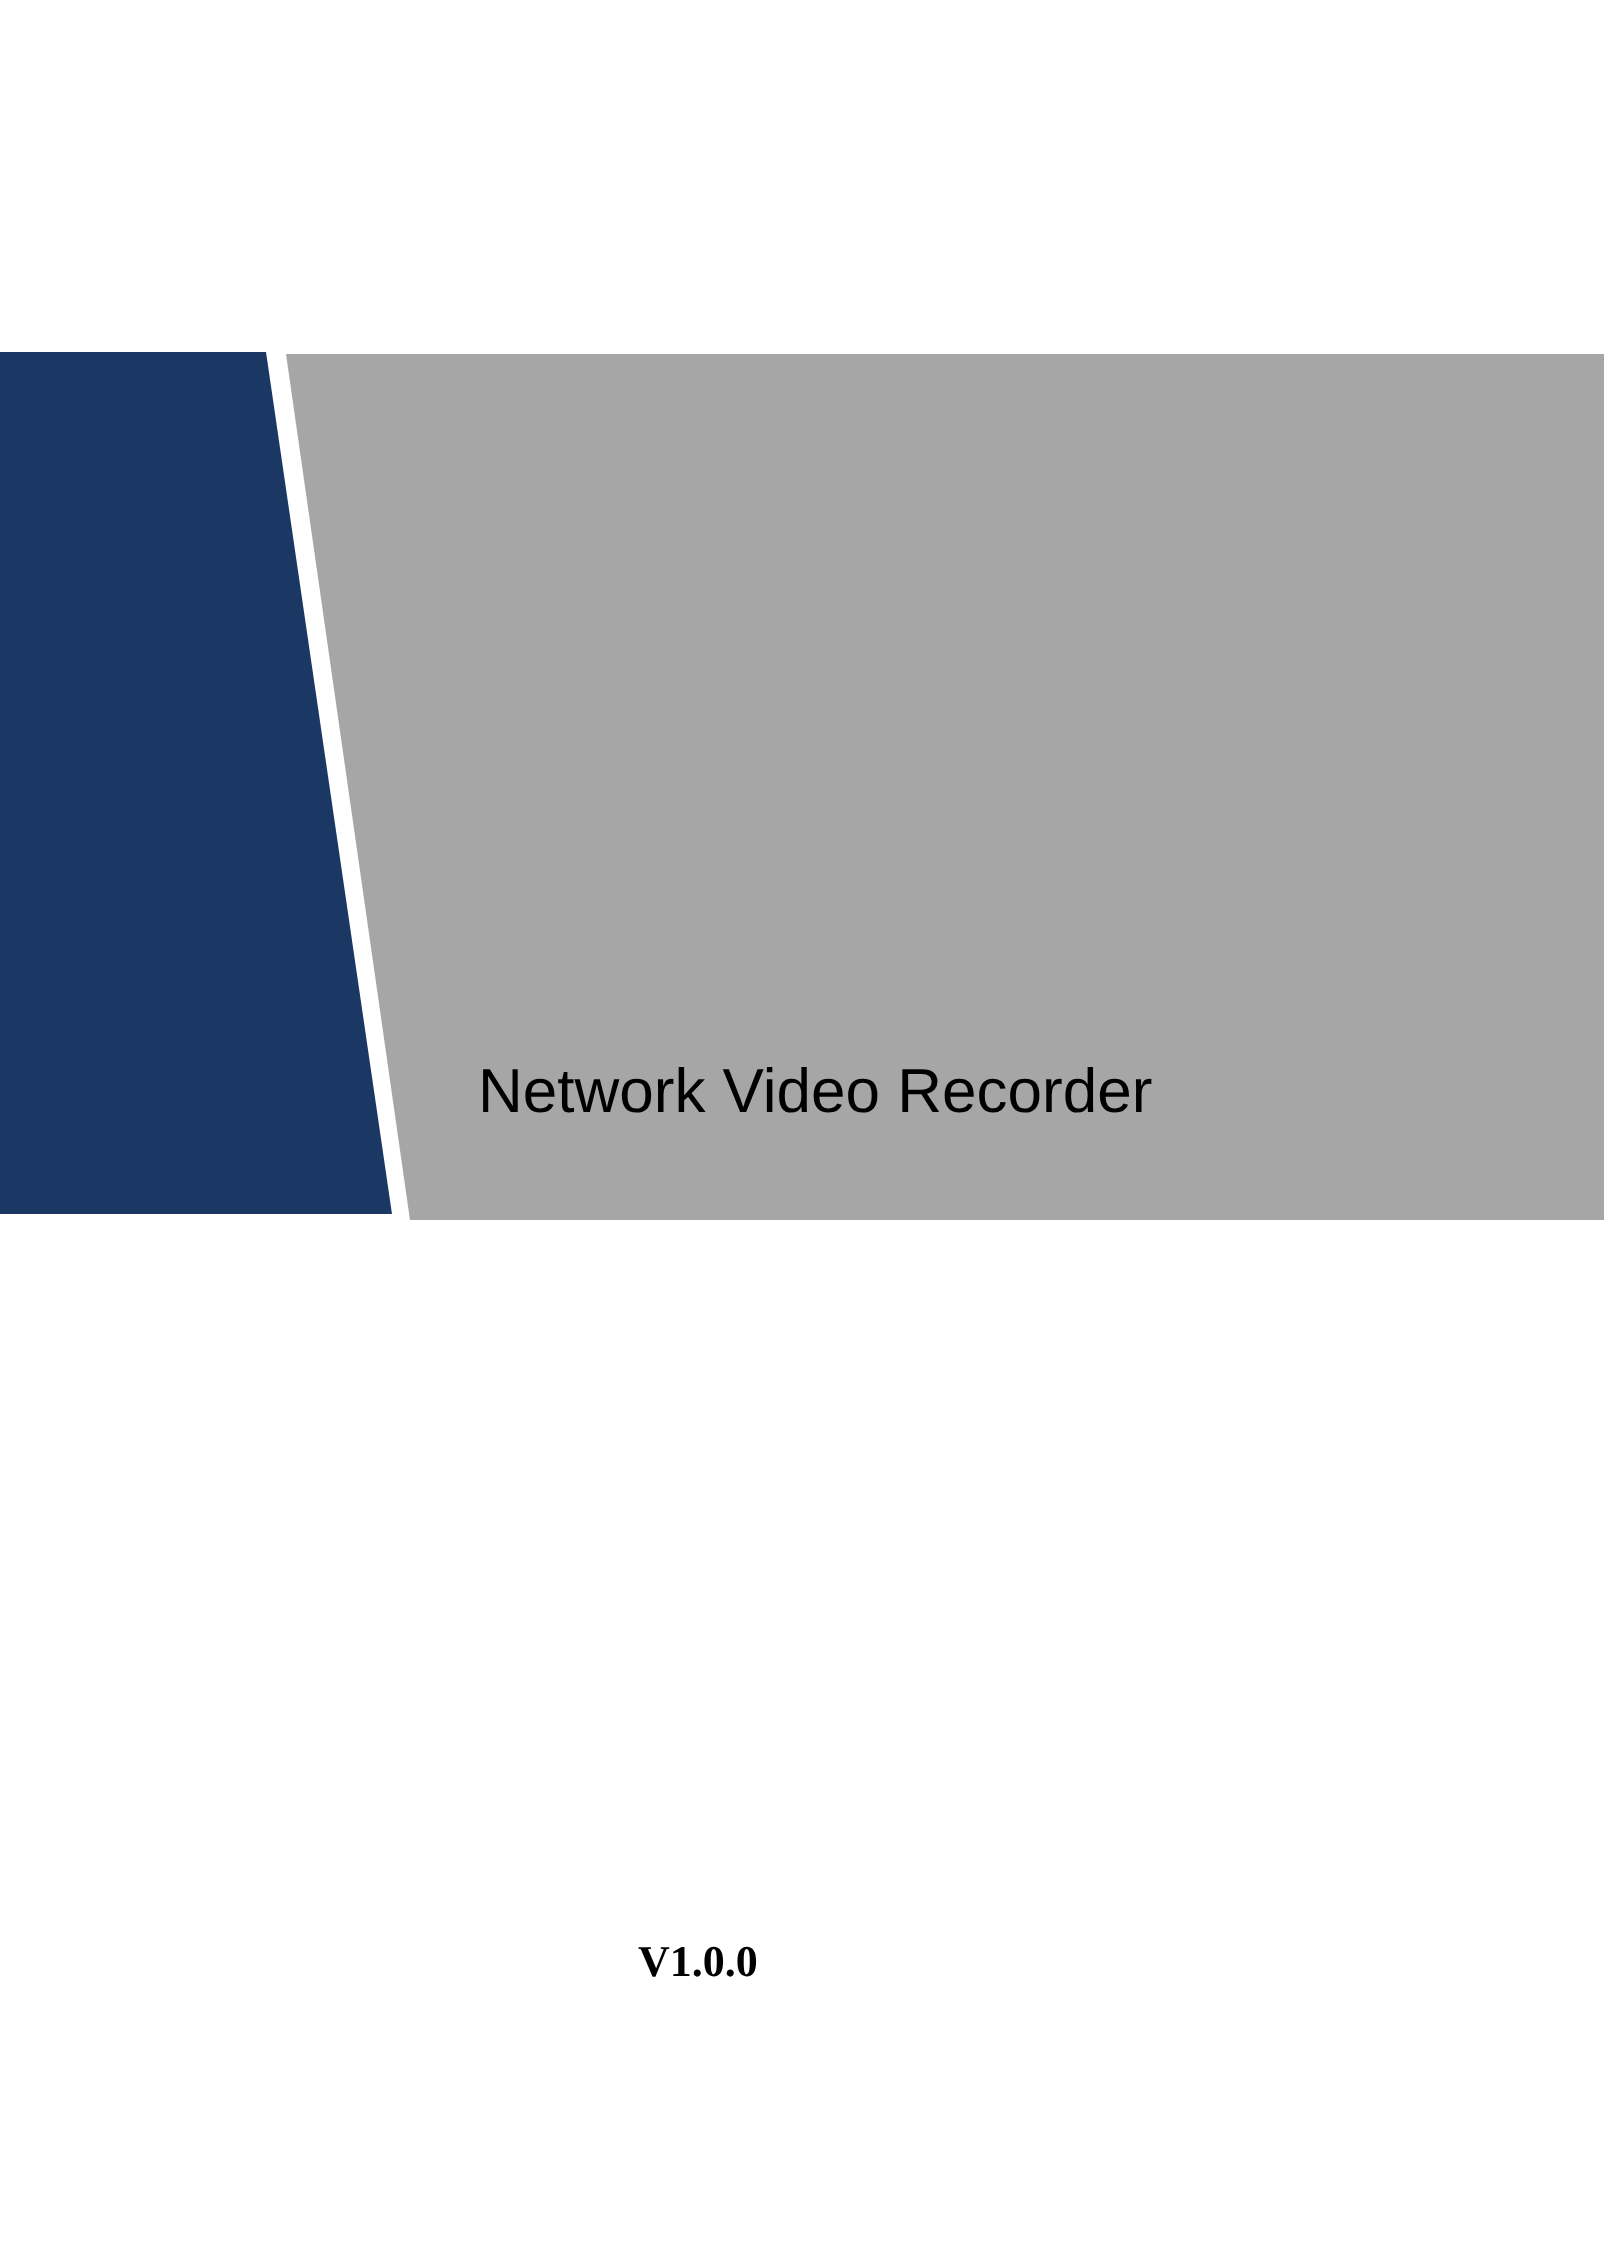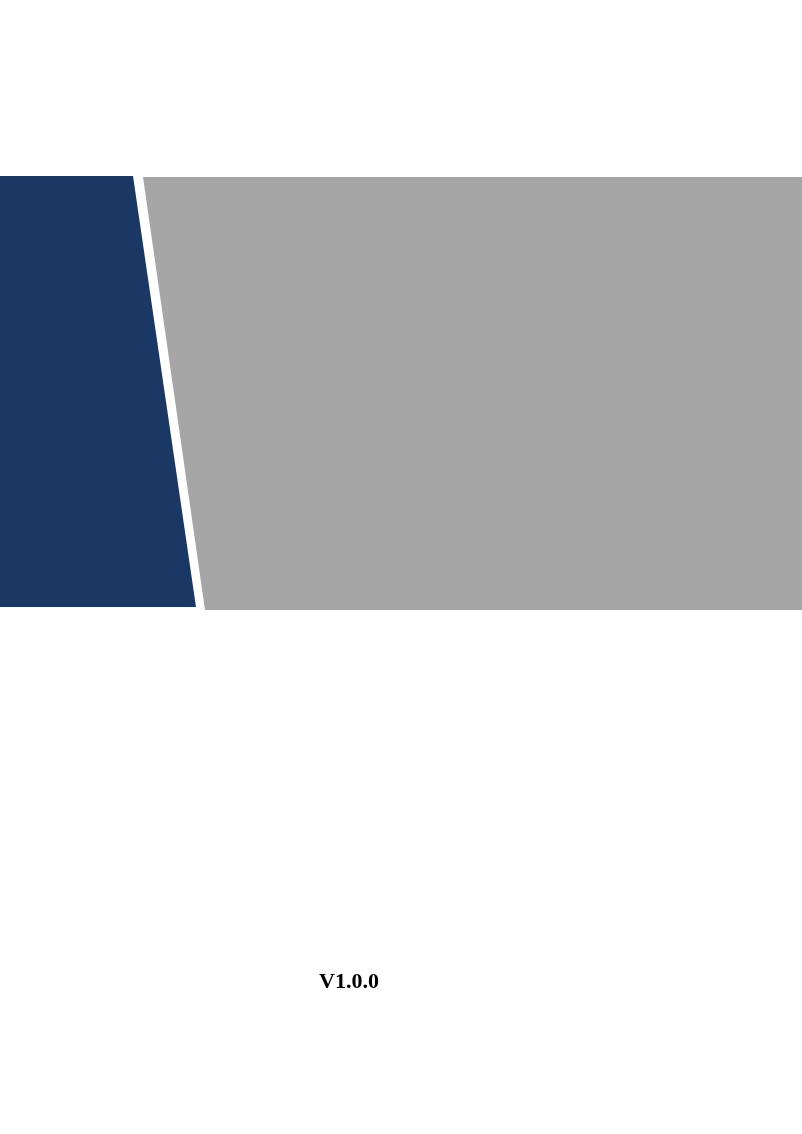--- a/index.html
+++ b/index.html
@@ -105,20 +105,21 @@
 </style>
 </head>
 <body>
 
 <div class="page">
 
   <div class="cover-banner">
     <div class="banner-grey"></div>
     <div class="banner-blue"></div>
 
+    <h1 class="banner-title">Network Video Recorder</h1>
 
     <h2 class="banner-subtitle">Quick Start Guide</h2>
   </div>
 
   <div class="version-line">
     <span>V1.0.0</span>
   </div>
 
 </div>
 

